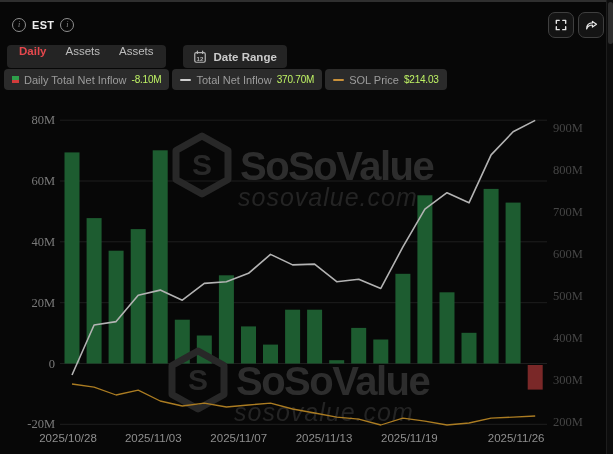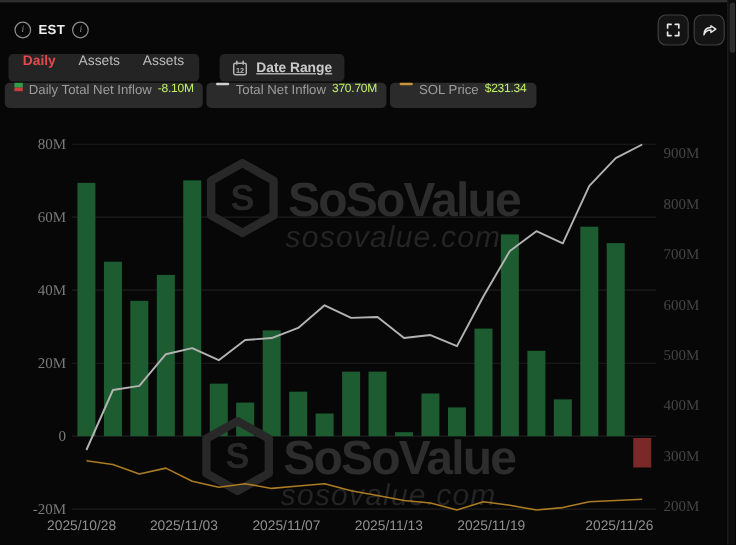--- a/index.html
+++ b/index.html
@@ -17,24 +17,24 @@
            display:grid;place-items:center;box-sizing:border-box;cursor:pointer;}
   .win-btn svg{display:block;}
   
   .tabs-row{position:absolute;top:45px;left:7px;display:flex;align-items:center;}
   .tab-group{display:inline-flex;align-items:flex-start;gap:19px;height:23px;padding:0 12px;
              background:#242424;border-radius:4px;}
   .tab{font-size:11.5px;color:#bdbdbd;cursor:pointer;}
   .tab.active{color:#e5484d;font-weight:700;}
   .date-range{display:inline-flex;align-items:center;gap:7px;height:23px;padding:0 10px;
               background:#242424;border-radius:4px;margin-left:17px;cursor:pointer;}
-  .date-range-label{font-size:11.5px;font-weight:600;color:#cbcbcb;text-decoration:underline;}
+  .date-range-label{font-size:11.5px;font-weight:600;color:#cbcbcb;}
   
   .legend-row{position:absolute;top:69px;left:4px;display:flex;gap:3px;}
-  .chip{display:inline-flex;gap:5px;height:21px;padding:0 8px;background:#2b2b2b;
+  .chip{display:inline-flex;align-items:center;gap:5px;height:21px;padding:0 8px;background:#2b2b2b;
         border-radius:4px;cursor:pointer;}
   .chip-label{font-size:11px;color:#9c9c9c;white-space:nowrap;}
   .chip-value{font-size:10px;font-weight:400;color:#bef264;letter-spacing:-.2px;white-space:nowrap;}
   .sq-icon{width:7px;height:7px;display:block;}
   .sq-icon .t{width:7px;height:3.5px;background:#2e9e4a;}
   .sq-icon .b{width:7px;height:3.5px;background:#d23b3b;}
   .dash-icon{width:11px;height:2px;border-radius:1px;display:block;}
   .dash-white{background:#cfcfcf;}
   .dash-orange{background:#c9913a;}
   
@@ -177,20 +177,20 @@
       <span class="chip-value">-8.10M</span>
     </div>
     <div class="chip">
       <span class="dash-icon dash-white"></span>
       <span class="chip-label">Total Net Inflow</span>
       <span class="chip-value">370.70M</span>
     </div>
     <div class="chip">
       <span class="dash-icon dash-orange"></span>
       <span class="chip-label">SOL Price</span>
-      <span class="chip-value">$231.34</span>
+      <span class="chip-value">$214.03</span>
     </div>
   </div>
 
   <div class="scrollbar">
     <div class="scroll-thumb"></div>
   </div>
 </div>
 
 </body></html>

